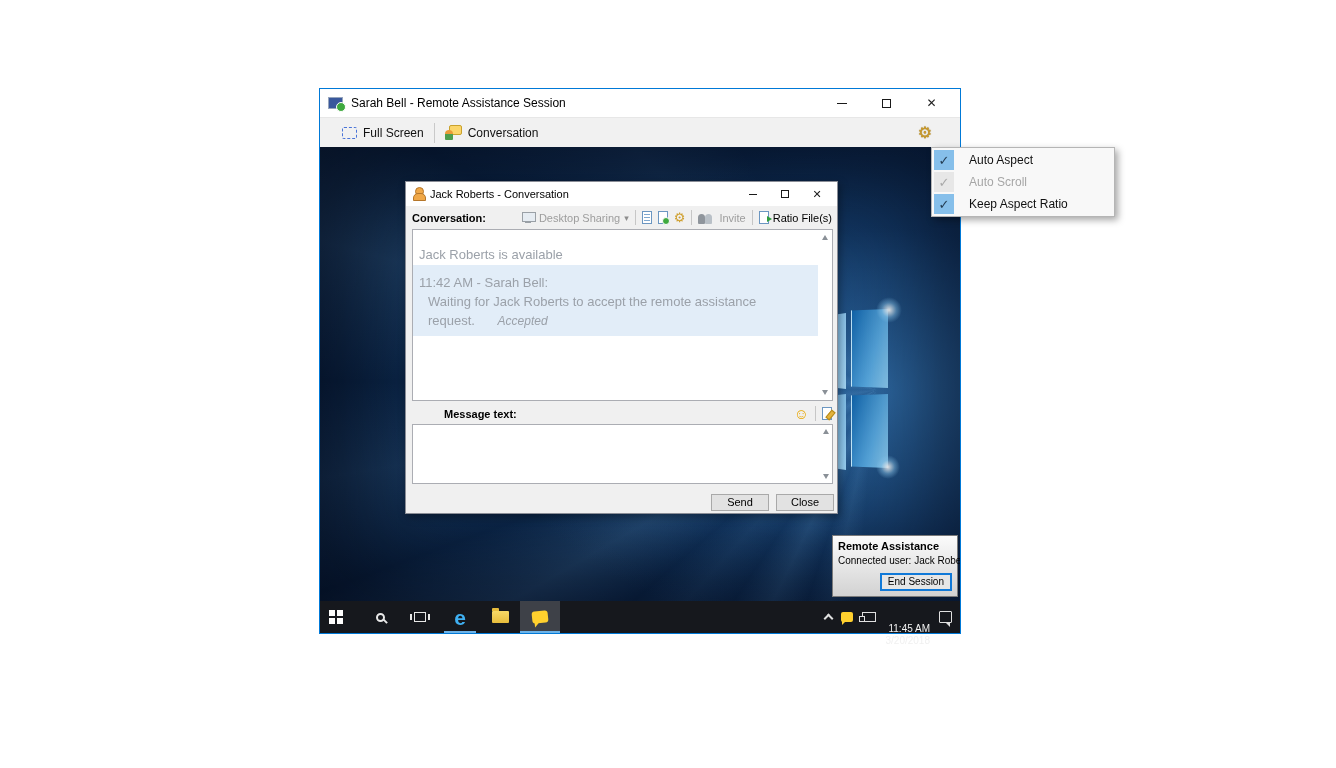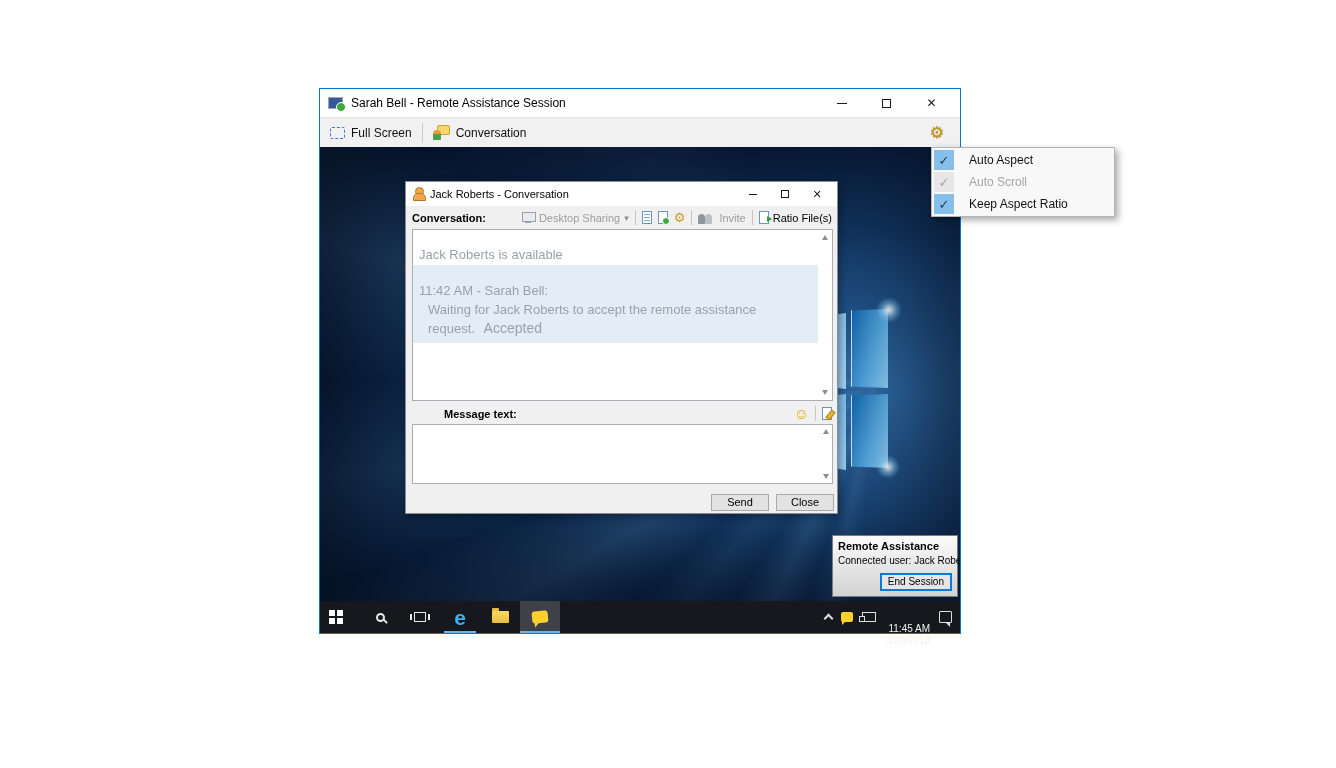--- a/index.html
+++ b/index.html
@@ -15,21 +15,21 @@
   .app-icon::after { content:""; position:absolute; right:-4px; bottom:-4px; width:8px; height:8px;
         background:#3faa3f; border-radius:50%; border:1px solid #fff; }
   .mw-title { font-size:12px; color:#000; margin-left:8px; flex:1; white-space:nowrap; }
   .caption { display:flex; height:100%; margin-right:6px; }
   .cap-btn { width:45px; display:flex; align-items:center; justify-content:center; }
   .glyph-min { width:10px; height:1px; background:#1a1a1a; }
   .glyph-max { width:9px; height:9px; border:1px solid #1a1a1a; }
   .glyph-close { font-size:12px; color:#1a1a1a; line-height:1; }
 
   .mw-toolbar { height:30px; background:#f1f1f1; border-top:1px solid #e7e7e7; display:flex;
-        align-items:center; padding:0 10px; font-size:12px; color:#111; }
+        align-items:center; padding:0 22px; font-size:12px; color:#111; }
   .tb-btn { display:flex; align-items:center; gap:6px; cursor:default; }
   .tb-sep { width:1px; height:20px; background:#c9c9c9; margin:0 10px; }
   .icon-fullscreen { width:15px; height:12px; border:1px dashed #4a74d8; border-radius:2px; }
   .icon-conversation { width:17px; height:15px; position:relative; }
   .icon-conversation::before { content:""; position:absolute; right:0; top:0; width:11px; height:8px;
         background:#fbd66a; border:1px solid #c9a22e; border-radius:2px 2px 2px 0; }
   .icon-conversation::after { content:""; position:absolute; left:0; bottom:0; width:8px; height:10px;
         background:linear-gradient(#e99c38 0 4px, #4e9e4e 4px); border-radius:4px 4px 1px 1px; }
   .gear-btn { margin-left:auto; margin-right:6px; }
   .gear-glyph { color:#c9992b; font-size:16px; line-height:1; text-shadow:0 0 1px #8a6a14; }
@@ -106,23 +106,23 @@
         background:#b9c0c7; border-radius:3.5px 3.5px 1px 1px; }
   .icon-doc.sendfile::after { content:""; position:absolute; right:-4px; bottom:1px; width:0; height:0;
         border-top:3px solid transparent; border-bottom:3px solid transparent; border-left:5px solid #2f9e3f; }
   .icon-doc.edit::after { content:""; position:absolute; right:-2px; bottom:-1px; width:3px; height:8px;
         background:#e3b33c; transform:rotate(40deg); border:1px solid #b58a1e; }
 
   .chat-box { position:absolute; left:6px; top:47px; width:421px; height:172px; background:#fff;
         border:1px solid #abadb3; font-size:13px; color:#9ba1a9; }
   .chat-content { position:absolute; left:0; top:0; right:14px; bottom:0; overflow:hidden; line-height:19px; }
   .chat-line1 { padding:15px 4px 0 6px; }
-  .chat-highlight { background:#e2edf8; padding:16px 6px 5px 6px; margin-top:1px; }
+  .chat-highlight { background:#e2edf8; padding:8px 6px 5px 6px; margin-top:1px; }
   .chat-msg { padding-left:9px; max-width:380px; }
-  .chat-accepted { font-size:14px; margin-left:5px; }
+  .chat-accepted { font-size:12px; margin-left:19px;font-style:italic; }
   .sb-up, .sb-down { position:absolute; right:4px; width:0; height:0;
         border-left:3.5px solid transparent; border-right:3.5px solid transparent; }
   .sb-up { top:5px; border-bottom:5px solid #8a9097; }
   .sb-down { bottom:5px; border-top:5px solid #8a9097; }
 
   .msg-row { position:absolute; left:6px; top:224px; right:5px; display:flex; align-items:center;padding-left:32px; }
   .msg-label { font-size:11px; font-weight:bold; color:#000; }
   .msg-icons { margin-left:auto; display:flex; align-items:center; }
   .smiley { color:#e8a600; font-size:15px; line-height:1; }
   .msg-input { position:absolute; left:6px; top:242px; width:421px; height:60px; background:#fff;

